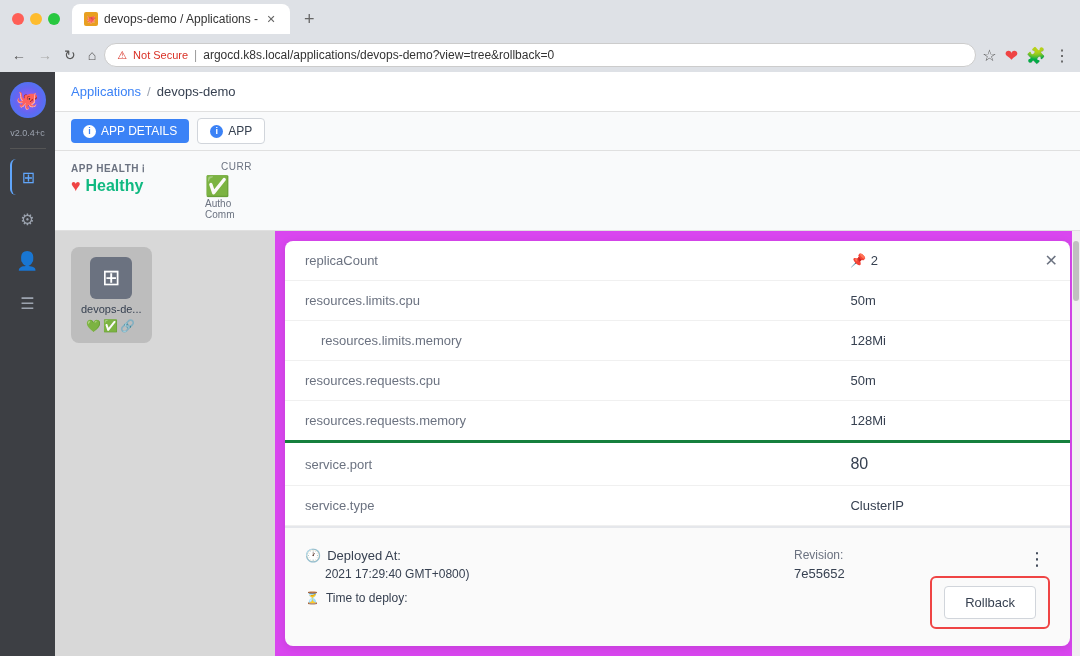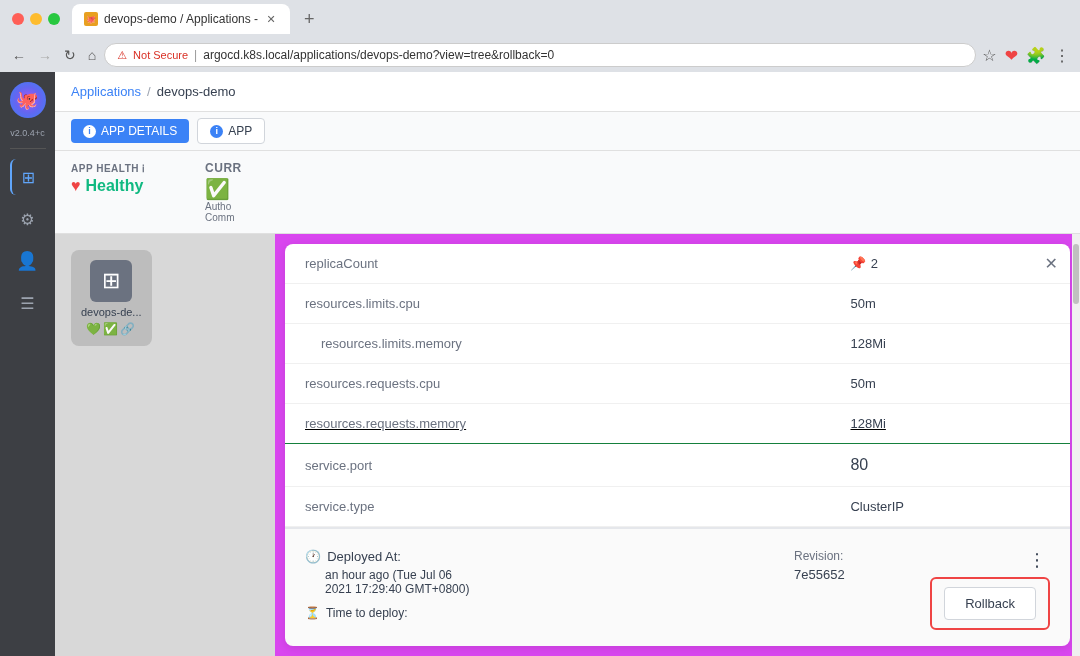--- a/index.html
+++ b/index.html
@@ -78,21 +78,21 @@
         <div style="font-size:10px;color:#6b7280;font-weight:600;text-transform:uppercase;letter-spacing:0.5px;display:flex;align-items:center;gap:3px;">
           <span>APP HEALTH</span>
           <span style="color:#6b7280;font-size:10px;cursor:pointer;">ℹ</span>
         </div>
         <div style="font-size:16px;font-weight:600;color:#10b981;display:flex;align-items:center;gap:5px;margin-top:2px;">
           <span style="color:#ef4444;">♥</span>
           <span>Healthy</span>
         </div>
       </div>
       <div>
-        <div style="font-size:12px;color:#6b7280;font-weight:700;text-transform:uppercase;letter-spacing:0.5px;">CURR</div>
+        <div style="font-size:10px;color:#6b7280;font-weight:400;text-transform:uppercase;letter-spacing:0.5px;margin-left:16px;">CURR</div>
         <div style="font-size:20px;color:#10b981;margin-top:2px;">✅</div>
         <div style="font-size:10px;color:#6b7280;">Autho</div>
         <div style="font-size:10px;color:#6b7280;">Comm</div>
       </div>
     </div>
 
     <div style="flex:1;overflow:hidden;position:relative;display:flex;">
 
       <div style="width:220px;padding:16px;background:#d8d8d8;">
         <div style="display:inline-flex;flex-direction:column;align-items:center;gap:4px;background:#bdbdbd;border-radius:8px;padding:10px;">
@@ -122,21 +122,21 @@
                 <td style="padding:12px 20px;font-size:13px;color:#374151;">50m</td>
               </tr>
               <tr style="border-bottom:1px solid #f0f0f0;">
                 <td style="padding:12px 36px;font-size:13px;color:#6b7280;">resources.limits.memory</td>
                 <td style="padding:12px 20px;font-size:13px;color:#374151;">128Mi</td>
               </tr>
               <tr style="border-bottom:1px solid #f0f0f0;">
                 <td style="padding:12px 20px;font-size:13px;color:#6b7280;">resources.requests.cpu</td>
                 <td style="padding:12px 20px;font-size:13px;color:#374151;">50m</td>
               </tr>
-              <tr style="border-bottom:1px solid #15803d;text-decoration:underline;">
+              <tr style="border-bottom:3px solid #15803d;">
                 <td style="padding:12px 20px;font-size:13px;color:#6b7280;">resources.requests.memory</td>
                 <td style="padding:12px 20px;font-size:13px;color:#374151;">128Mi</td>
               </tr>
               <tr style="border-bottom:1px solid #f0f0f0;">
                 <td style="padding:12px 20px;font-size:13px;color:#6b7280;">service.port</td>
                 <td style="padding:12px 20px;font-size:16px;color:#374151;">80</td>
               </tr>
               <tr style="border-bottom:1px solid #f0f0f0;">
                 <td style="padding:12px 20px;font-size:13px;color:#6b7280;">service.type</td>
                 <td style="padding:12px 20px;font-size:13px;color:#374151;">ClusterIP</td>
@@ -145,21 +145,20 @@
           </table>
 
           <div style="border-top:2px solid #e5e7eb;padding:20px;background:#fafafa;">
             <div style="display:flex;align-items:flex-start;gap:16px;">
 
               <div style="flex:1;">
                 <div style="display:flex;align-items:center;gap:6px;margin-bottom:4px;">
                   <span style="color:#6b7280;font-size:13px;">🕐</span>
                   <span style="font-size:13px;color:#374151;font-weight:500;">Deployed At:</span>
                 </div>
-                <div style="font-size:12px;color:#374151;margin-left:20px;">an hour ago (Tue Jul 06</div>
                 <div style="font-size:12px;color:#374151;margin-left:20px;margin-bottom:10px;">2021 17:29:40 GMT+0800)</div>
 
                 <div style="margin-bottom:8px;">
                   <div style="display:flex;align-items:center;gap:6px;margin-bottom:2px;">
                     <span style="color:#6b7280;font-size:12px;">⏳</span>
                     <span style="font-size:12px;color:#374151;font-weight:500;">Time to deploy:</span>
                   </div>
 
                 </div>
 

